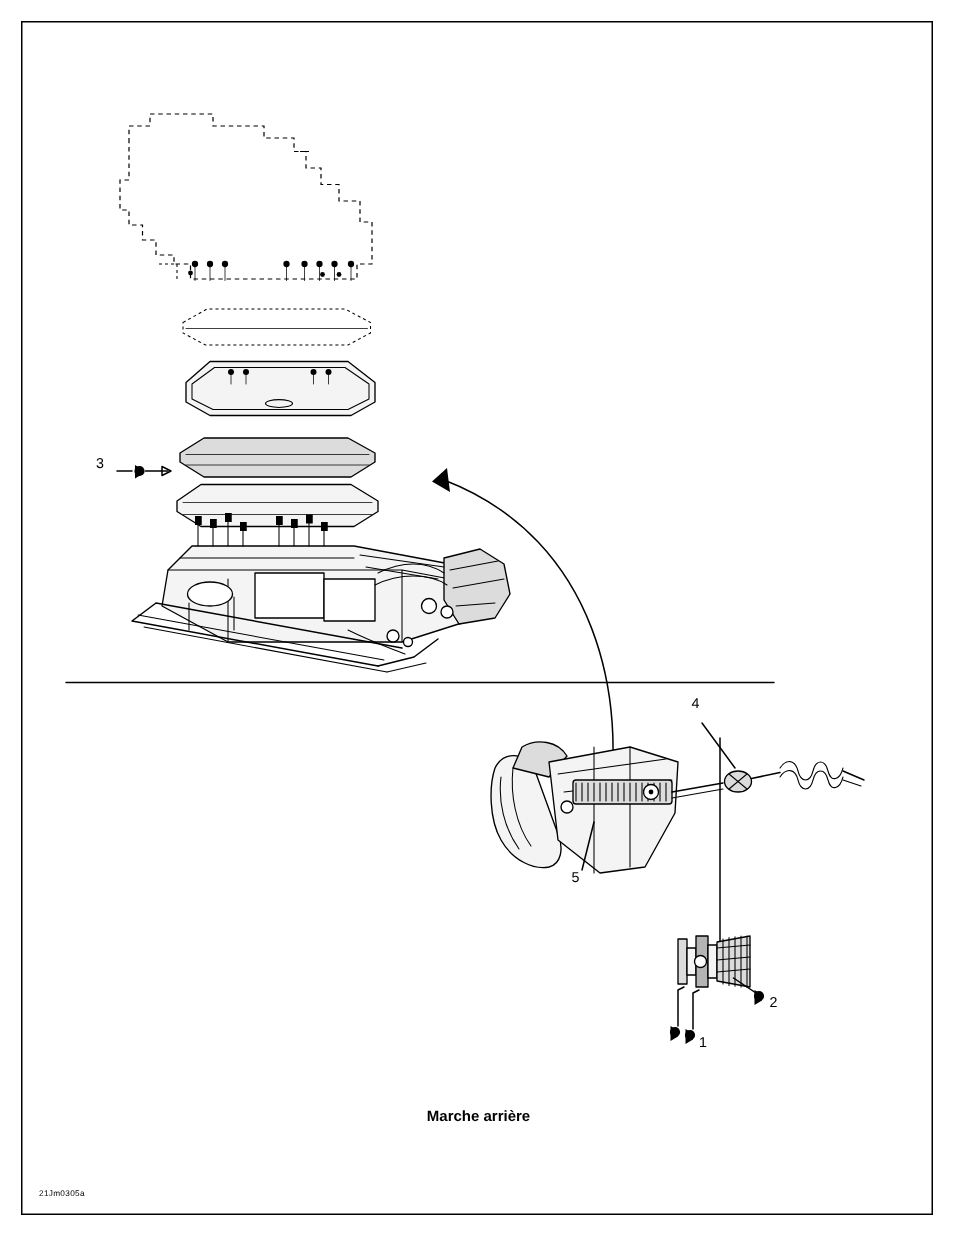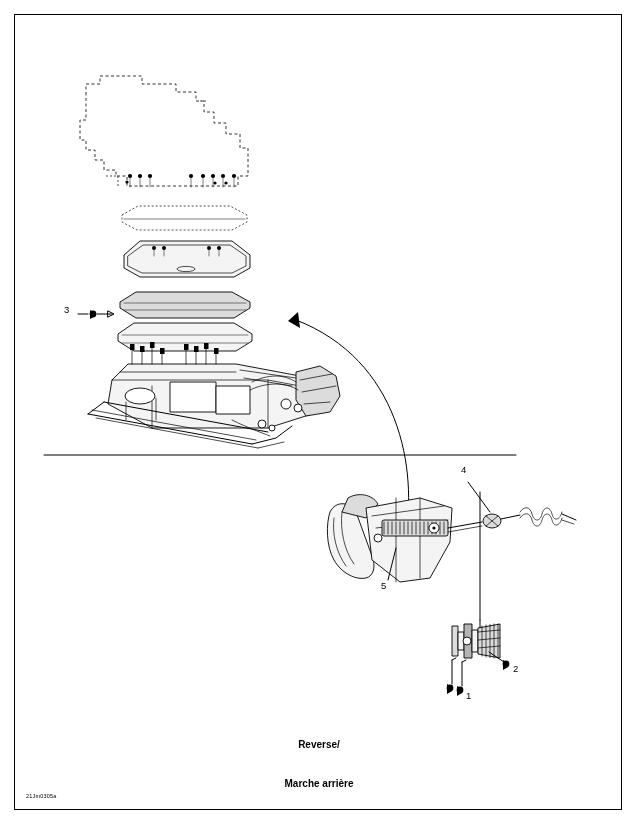--- a/index.html
+++ b/index.html
@@ -281,19 +281,18 @@
 
   </svg>
 
   <div class="callout-num" style="left:64px;  top:304px;">3</div>
   <div class="callout-num" style="left:461px; top:464px;">4</div>
   <div class="callout-num" style="left:381px; top:580px;">5</div>
   <div class="callout-num" style="left:513px; top:663px;">2</div>
   <div class="callout-num" style="left:466px; top:690px;">1</div>
 
   <div id="caption">
-    <span class="cap-line">Reverse/</span>
     <span class="cap-line">Marche arrière</span>
   </div>
 
   <div id="plate-code">21Jm0305a</div>
 
 </div>
 
 </body></html>

